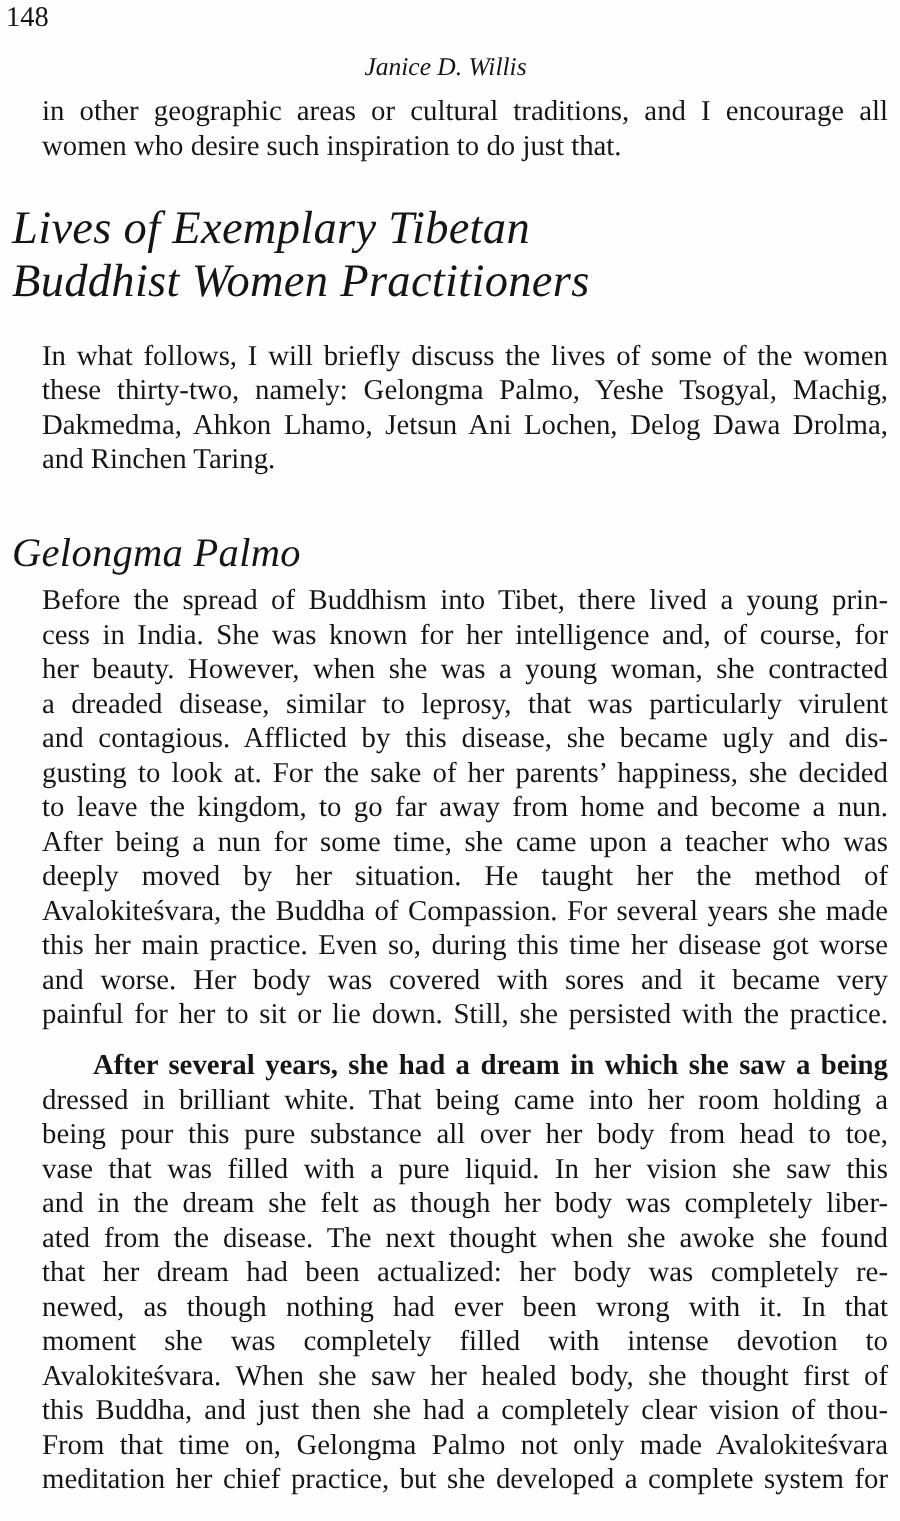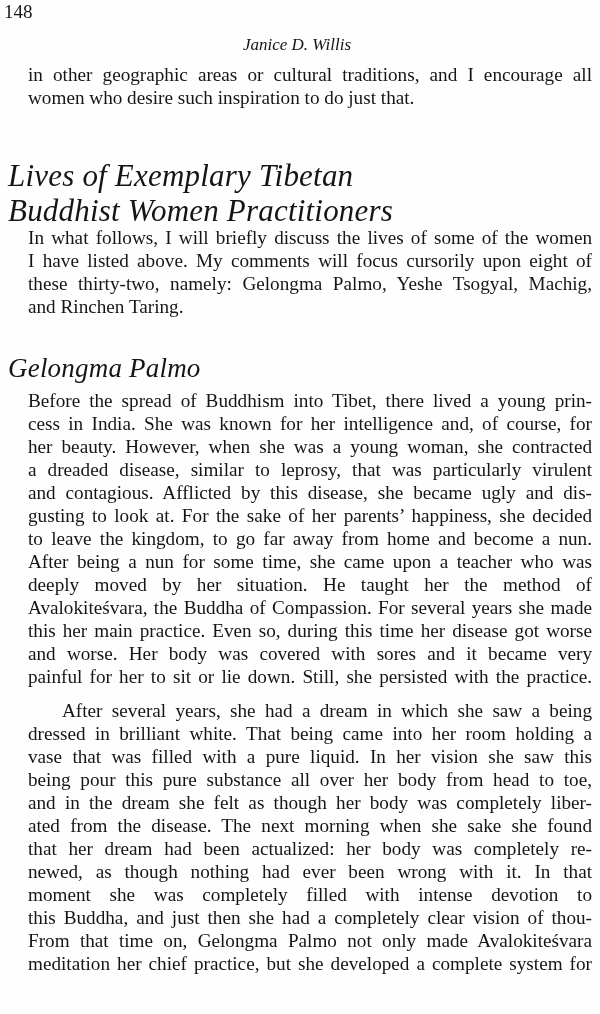--- a/index.html
+++ b/index.html
@@ -64,20 +64,21 @@
       text-align-last: justify;
       letter-spacing: 0;
       margin-left: 20px;
     }
     .line.last {
       text-align: center;
       text-align-last: left;
     }
     .line.indent {
       padding-left: 34px;
+      font-weight: bold;
     }
     .heading {
       font-style: italic;
       font-weight: normal;
       margin: 0;
     }
     .h2 {
       font-size: 31px;
       line-height: 35px;
       letter-spacing: 0.2px;
@@ -96,29 +97,29 @@
   <div class="running-head">
     <span class="page-number">148</span>
     <span class="author">Janice D. Willis</span>
   </div>
 
   <div class="column" style="top:63px;">
     <span class="line">in other geographic areas or cultural traditions, and I encourage all</span>
     <span class="line last">women who desire such inspiration to do just that.</span>
   </div>
 
-  <div class="column" style="top:134px;margin-top:24px;">
+  <div class="column" style="top:134px;">
     <div class="heading h2">Lives of Exemplary Tibetan</div>
     <div class="heading h2">Buddhist Women Practitioners</div>
   </div>
 
   <div class="column" style="top:226px;">
     <span class="line">In what follows, I will briefly discuss the lives of some of the women</span>
-    <span class="line">I have listed above. My comments will focus cursorily upon eight of</span>
     <span class="line">these thirty-two, namely: Gelongma Palmo, Yeshe Tsogyal, Machig,</span>
+    <span class="line">Dakmedma, Ahkon Lhamo, Jetsun Ani Lochen, Delog Dawa Drolma,</span>
     <span class="line last">and Rinchen Taring.</span>
   </div>
 
   <div class="column" style="top:353px;">
     <div class="heading h3">Gelongma Palmo</div>
   </div>
 
   <div class="column" style="top:389px;">
     <span class="line">Before the spread of Buddhism into Tibet, there lived a young prin-</span>
     <span class="line">cess in India. She was known for her intelligence and, of course, for</span>
@@ -131,26 +132,27 @@
     <span class="line">deeply moved by her situation. He taught her the method of</span>
     <span class="line">Avalokiteśvara, the Buddha of Compassion. For several years she made</span>
     <span class="line">this her main practice. Even so, during this time her disease got worse</span>
     <span class="line">and worse. Her body was covered with sores and it became very</span>
     <span class="line">painful for her to sit or lie down. Still, she persisted with the practice.</span>
   </div>
 
   <div class="column" style="top:699px;">
     <span class="line indent">After several years, she had a dream in which she saw a being</span>
     <span class="line">dressed in brilliant white. That being came into her room holding a</span>
+    <span class="line">being pour this pure substance all over her body from head to toe,</span>
     <span class="line">vase that was filled with a pure liquid. In her vision she saw this</span>
-    <span class="line">being pour this pure substance all over her body from head to toe,</span>
     <span class="line">and in the dream she felt as though her body was completely liber-</span>
-    <span class="line">ated from the disease. The next morning when she sake she found</span>
+    <span class="line">ated from the disease. The next thought when she awoke she found</span>
     <span class="line">that her dream had been actualized: her body was completely re-</span>
     <span class="line">newed, as though nothing had ever been wrong with it. In that</span>
     <span class="line">moment she was completely filled with intense devotion to</span>
+    <span class="line">Avalokiteśvara. When she saw her healed body, she thought first of</span>
     <span class="line">this Buddha, and just then she had a completely clear vision of thou-</span>
     <span class="line">From that time on, Gelongma Palmo not only made Avalokiteśvara</span>
     <span class="line">meditation her chief practice, but she developed a complete system for</span>
 
   </div>
 
 </div>
 
 </body></html>

